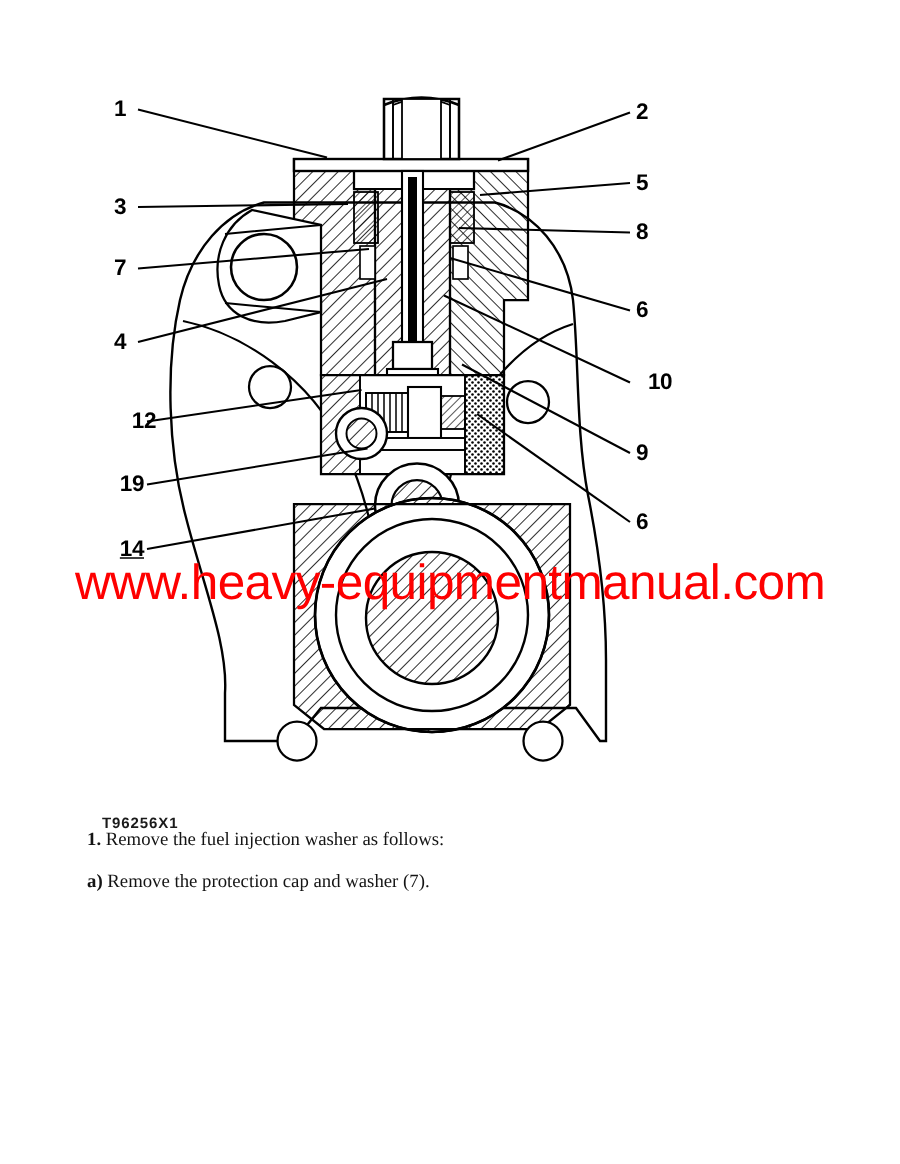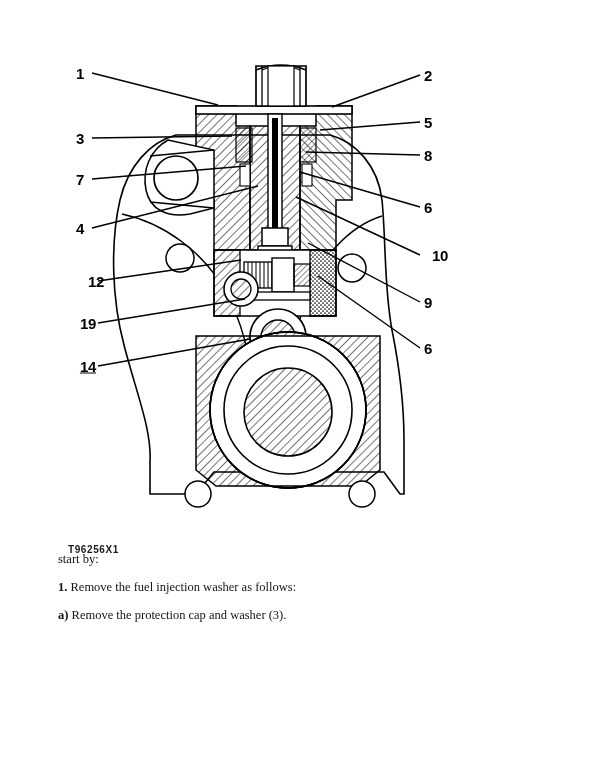--- a/index.html
+++ b/index.html
@@ -258,26 +258,24 @@
   <div class="callout-label right" style="left:424px; top:75px;">2</div>
   <div class="callout-label right" style="left:424px; top:122px;">5</div>
   <div class="callout-label right" style="left:424px; top:155px;">8</div>
   <div class="callout-label right" style="left:424px; top:207px;">6</div>
   <div class="callout-label right" style="left:432px; top:255px;text-align:right;">10</div>
   <div class="callout-label right" style="left:424px; top:302px;">9</div>
   <div class="callout-label right" style="left:424px; top:348px;">6</div>
 
   <div id="figure-id">T96256X1</div>
 
+  <div id="watermark">www.heavy-equipmentmanual.com</div>
 
 </div>
 
 <div id="body-text">
-  <p class="text-line">
-    <span class="lead"></span><span>start by:</span>
-  </p>
   <p class="text-line">
     <span class="lead">1.</span><span> Remove the fuel injection washer as follows:</span>
   </p>
   <p class="text-line">
-    <span class="lead">a)</span><span> Remove the protection cap and washer (3).</span>
+    <span class="lead">a)</span><span> Remove the protection cap and washer (7).</span>
   </p>
 </div>
 
 </body></html>

